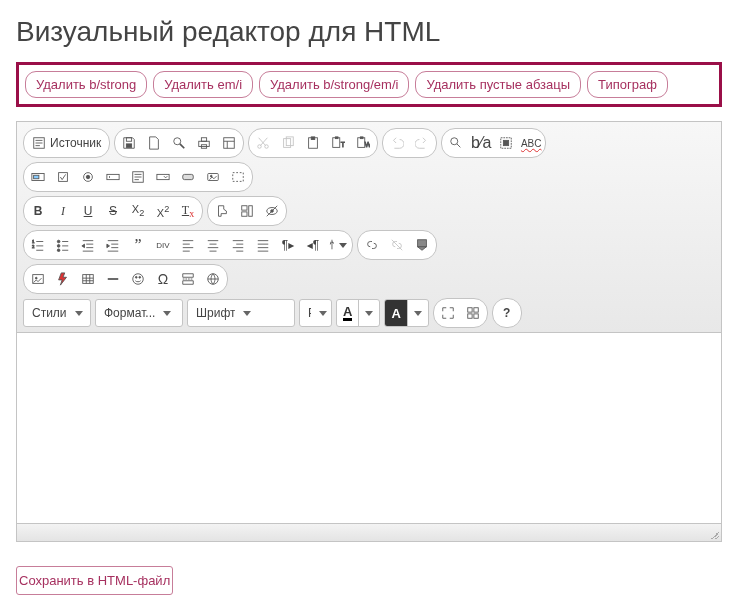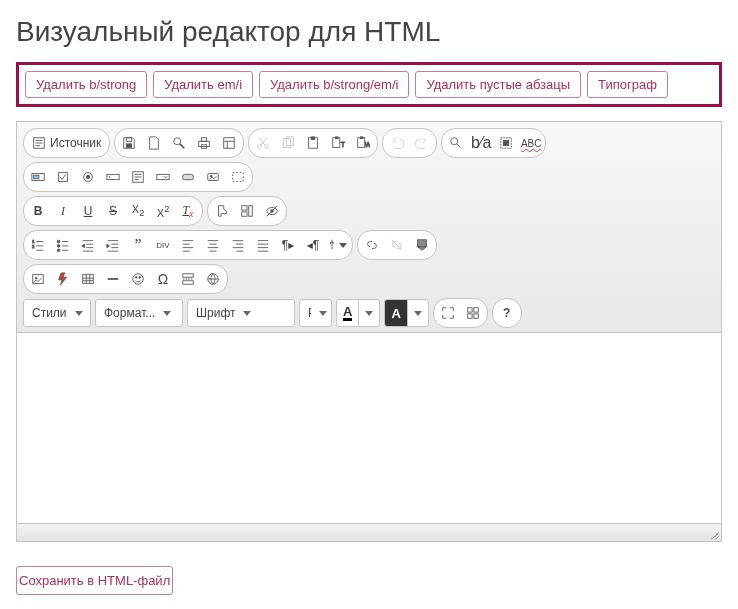--- a/index.html
+++ b/index.html
@@ -23,21 +23,21 @@
     display: flex;
     gap: 6px;
     margin-bottom: 14px;
   }
   .action-btn {
     border: 1px solid #c77d99;
     background: #fff;
     color: #a6305f;
     font-size: 13px;
     padding: 5px 10px;
-    border-radius: 3px;
+    border-radius: 11px;
     cursor: pointer;
   }
   .editor-box {
     border: 1px solid #c4c4c4;
   }
   .toolbar {
     background: linear-gradient(#f7f7f7,#e8e8e8);
     border-bottom: 1px solid #c4c4c4;
     padding: 4px 6px 2px 6px;
   }
@@ -340,21 +340,21 @@
         <span class="tb-btn">
             <s>S</s>
           </span>
         <span class="tb-btn">
             <span style="font-size:11px;">X<sub>2</sub></span>
           </span>
         <span class="tb-btn">
             <span style="font-size:11px;">X<sup>2</sup></span>
           </span>
         <span class="tb-btn">
-            <span style="font-style:italic;font-family:serif;"><u>T</u><sub style="color:#d33;">x</sub></span>
+            <span style="font-family:serif;"><u>T</u><sub style="color:#d33;">x</sub></span>
           </span>
       </span>
       <span class="tb-group">
         <span class="tb-btn">
             <svg viewBox="0 0 16 16">
               <path d="M4 2h6v4l3 2v3H7v3H4z" fill="none" stroke="#555"></path>
             </svg>
           </span>
         <span class="tb-btn">
             <svg viewBox="0 0 16 16">

